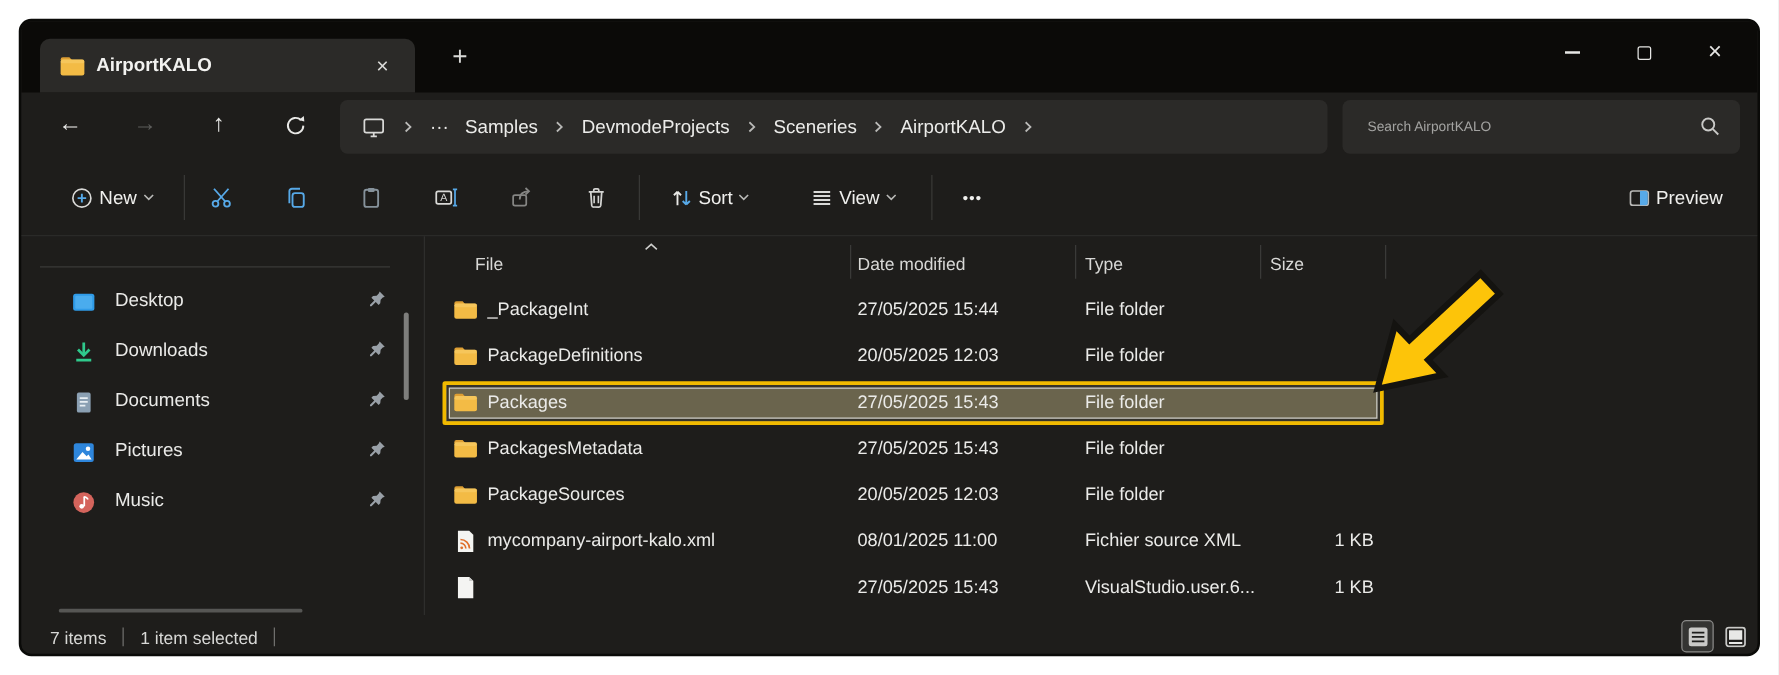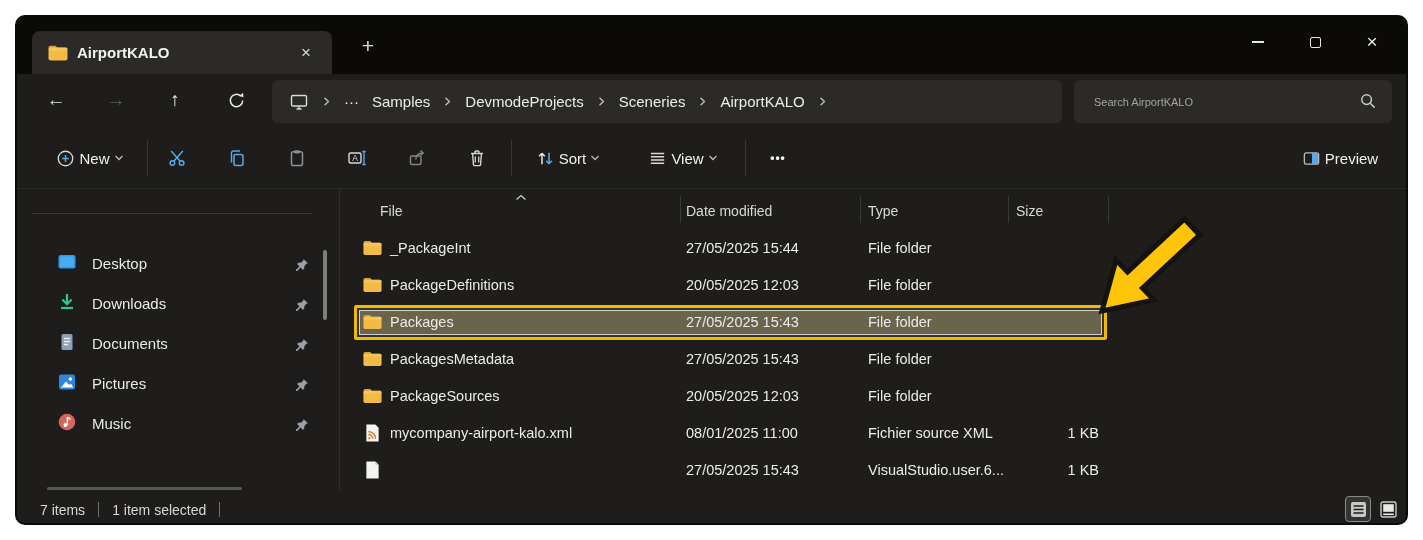--- a/index.html
+++ b/index.html
@@ -30,21 +30,21 @@
   #search input::placeholder { color:#a3a3a1; }
   
   #toolbar { position:absolute; left:0; top:110px; width:100%; height:62px; border-bottom:1px solid #2a2a28; }
   .tbtn { position:absolute; top:11px; height:40px; display:flex; align-items:center; justify-content:center;
     gap:4px; color:#f0f0ee; font-size:15px; border-radius:5px;text-align:right; }
   .tdiv { position:absolute; top:13px; width:1px; height:36px; background:#39393 7; background:#383836; }
   .dots { font-size:12px; letter-spacing:1px; color:#f0f0ee; font-weight:bold; }
   
   #paneDivider { position:absolute; left:322px; top:172px; width:1px; height:303px; background:#2e2e2c; }
   .side-sep { position:absolute; left:15px; top:196px; width:280px; height:1px; background:#3a3a38; }
-  .side-item { position:absolute; left:18px; width:288px; height:40px; display:flex; align-items:flex-end;
+  .side-item { position:absolute; left:18px; width:288px; height:40px; display:flex; align-items:flex-start;
     border-radius:5px; color:#eaeae8; font-size:15px; }
   .side-item .ic { width:20px; height:20px; margin-left:22px; margin-right:15px; flex:0 0 auto; }
   .side-item .pin { margin-left:auto; margin-right:14px; width:14px; height:14px; }
   .vscroll { position:absolute; left:306px; top:233px; width:4px; height:70px; background:#7e7e7c; border-radius:2px; }
   .hscroll { position:absolute; left:30px; top:470px; width:195px; height:3px; background:#565654; border-radius:2px; }
   
   .colhead { position:absolute; top:186px; color:#d8d8d6; font-size:14px; }
   .coldiv { position:absolute; top:179px; width:1px; height:27px; background:#3a3a38; }
   .frow { position:absolute; left:322px; width:790px; height:37px; }
   .frow .cell { position:absolute; top:0; height:37px; line-height:37px; color:#ebebe9; font-size:14.5px; white-space:nowrap; }

